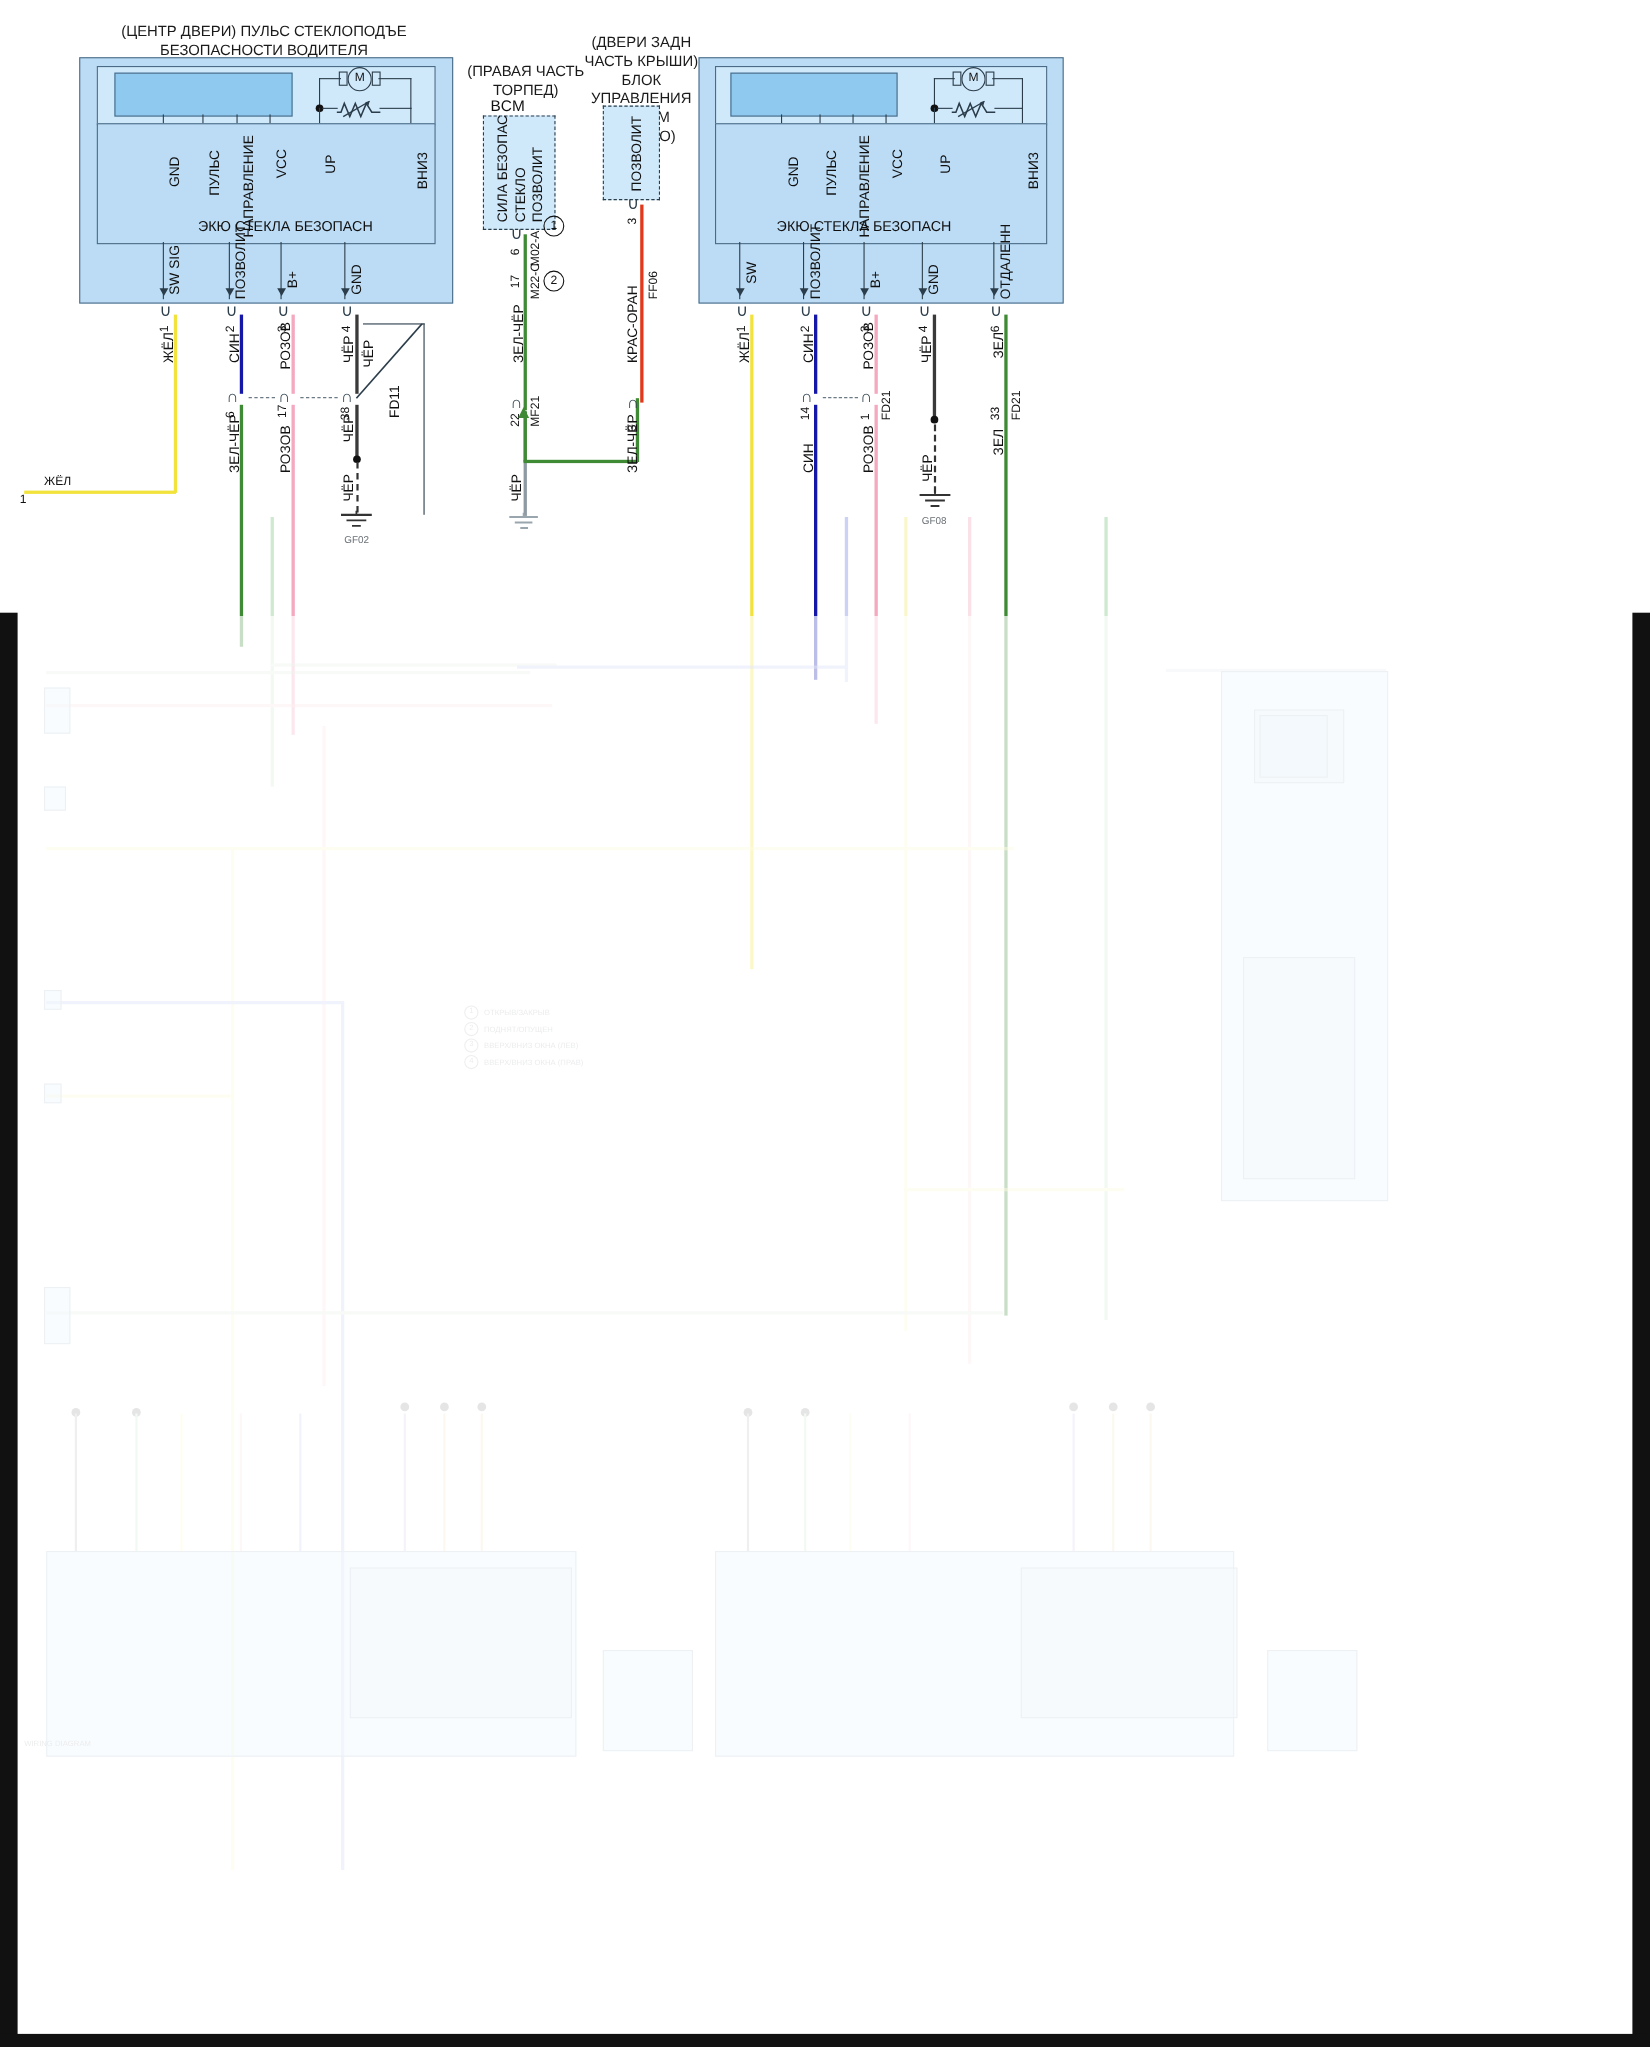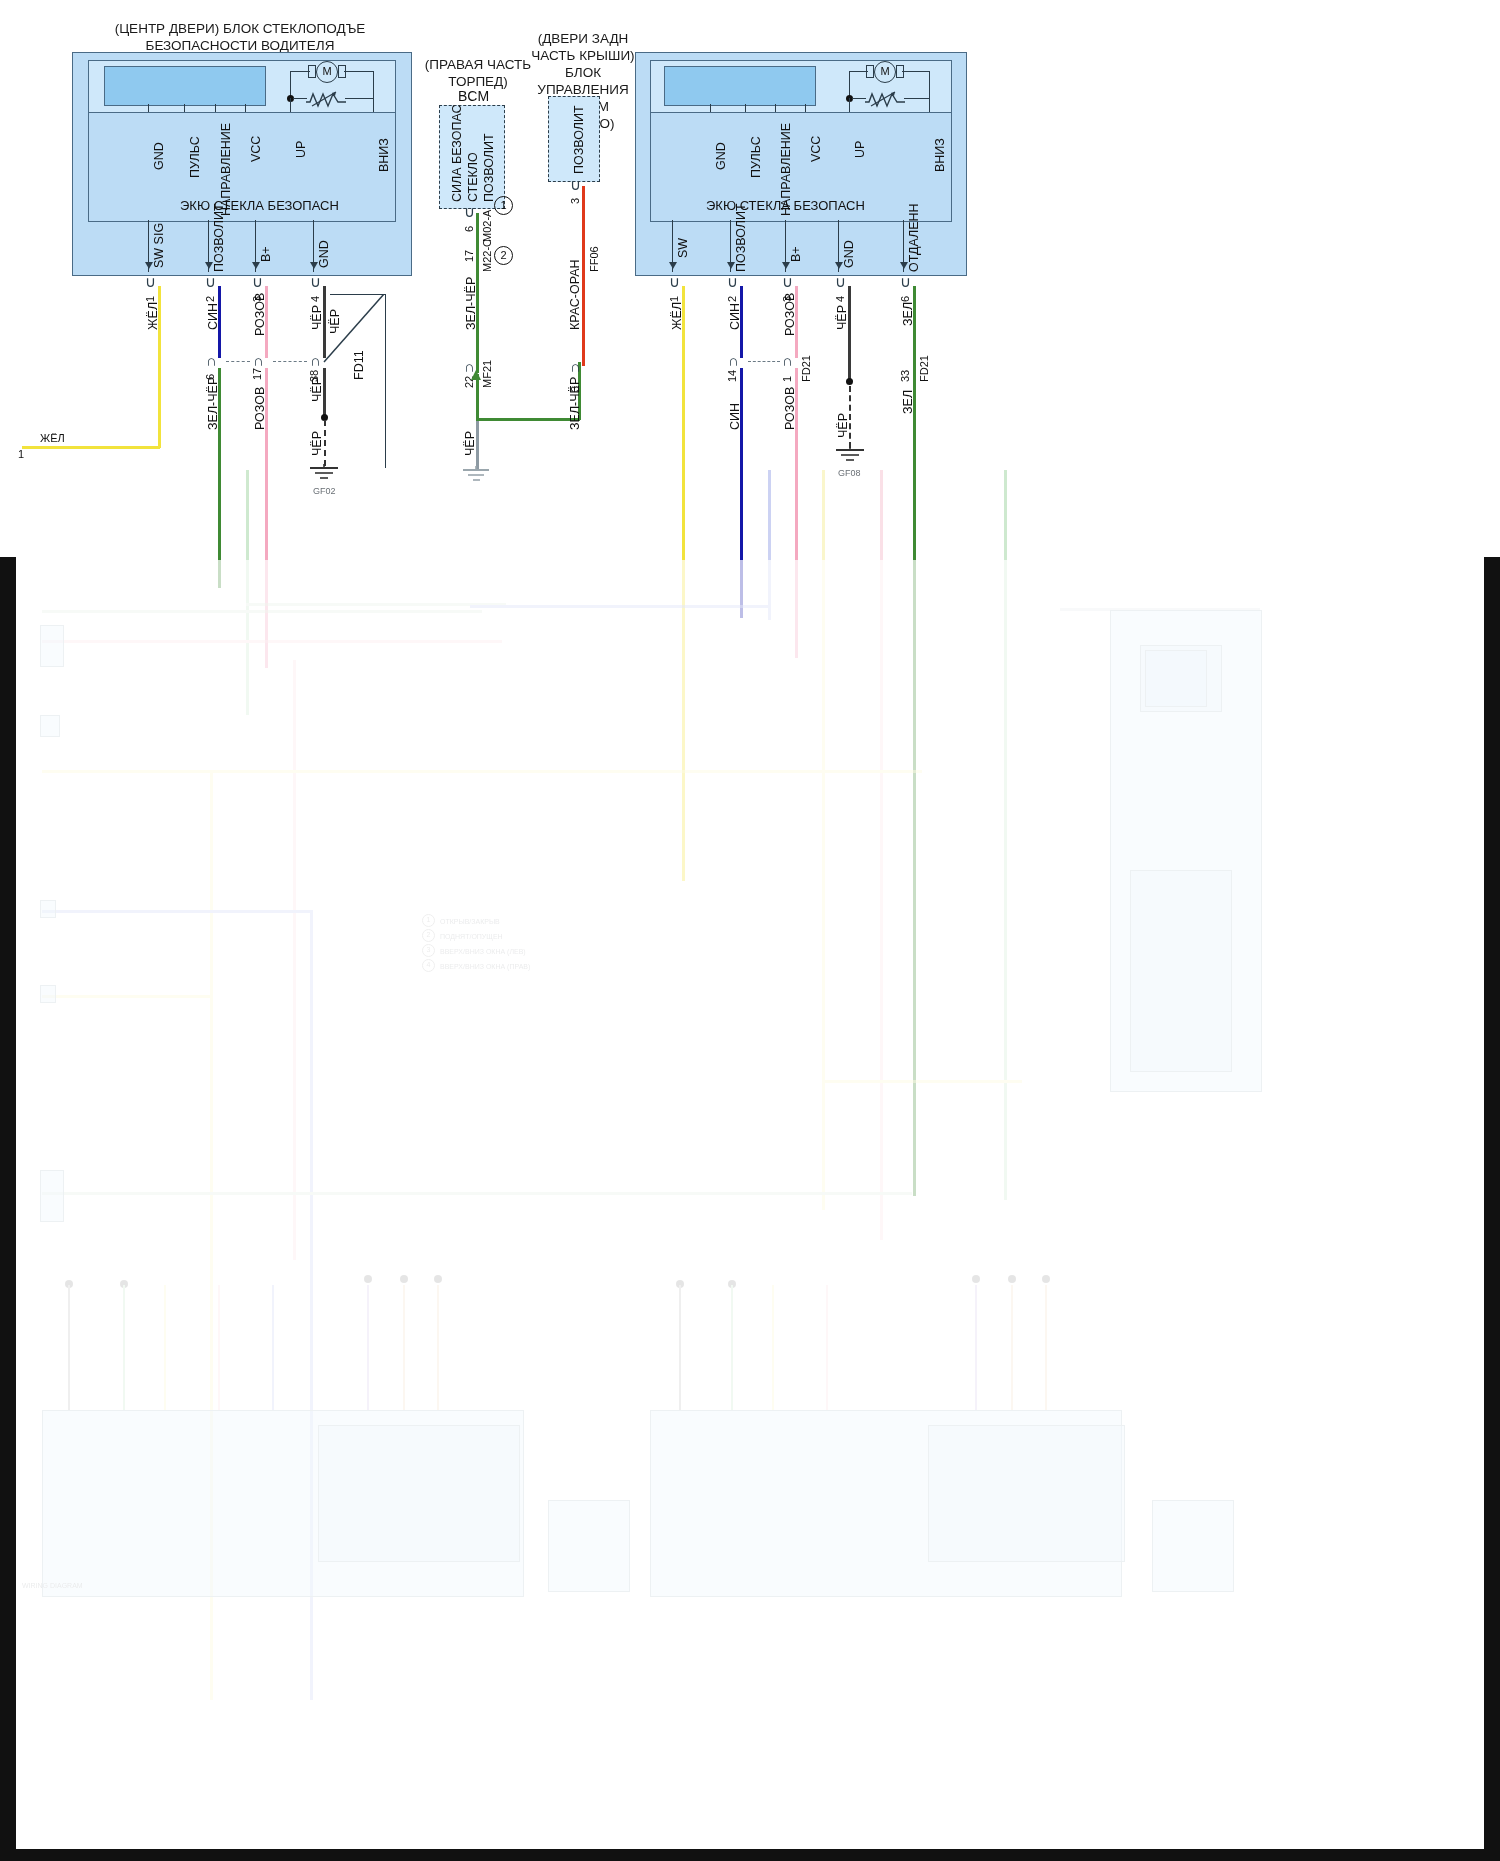--- a/index.html
+++ b/index.html
@@ -49,21 +49,21 @@
   .gbox{position:absolute;border:1px solid #7d98ad;background:rgba(160,205,238,.45);}
   .gline{position:absolute;background:#9aa6ad;}
   .gtext{position:absolute;font-size:7px;color:#6a7076;white-space:nowrap;}
   .gwire{position:absolute;}
 </style>
 </head>
 <body>
 
 <div id="page">
 
-  <div class="hdr" style="left:80px;top:20px;width:320px;">(ЦЕНТР ДВЕРИ) БЛОК СТЕКЛОПОДЪЕ
+  <div class="hdr" style="left:80px;top:20px;width:320px;">(ЦЕНТР ДВЕРИ) ПУЛЬС СТЕКЛОПОДЪЕ
 БЕЗОПАСНОСТИ ВОДИТЕЛЯ</div>
 
   <div class="module" style="left:72px;top:52px;width:338px;height:222px;"></div>
   <div class="module-inner" style="left:88px;top:60px;width:306px;height:52px;"></div>
   <div class="lcd" style="left:104px;top:66px;width:160px;height:38px;"></div>
 
   <div class="mtab" style="left:308px;top:65px;"></div>
   <div class="motor" style="left:316px;top:61px;">M</div>
   <div class="mtab" style="left:338px;top:65px;"></div>
   <div class="pinline h" style="left:290px;top:71px;width:20px;"></div>
@@ -161,21 +161,21 @@
   <svg style="position:absolute;left:300px;top:464px;" width="48" height="22">
     <line x1="24" y1="0" x2="24" y2="4" stroke="#333" stroke-width="1.6"></line>
     <line x1="10" y1="4" x2="38" y2="4" stroke="#333" stroke-width="2"></line>
     <line x1="15" y1="9" x2="33" y2="9" stroke="#333" stroke-width="1.6"></line>
     <line x1="20" y1="14" x2="28" y2="14" stroke="#333" stroke-width="1.6"></line>
   </svg>
   <div class="gtext" style="left:313px;top:486px;font-size:9px;">GF02</div>
 
   <div class="hdr" style="left:408px;top:56px;width:140px;">(ПРАВАЯ ЧАСТЬ
 ТОРПЕД)</div>
-  <div class="hlabel" style="left:458px;top:88px;font-size:14px;">BCM</div>
+  <div class="hlabel" style="left:446px;top:88px;font-size:14px;">BCM</div>
 
   <div class="dashbox" style="left:439px;top:105px;width:64px;height:102px;"></div>
   <div class="vlabel" style="left:450px;top:202px;">СИЛА БЕЗОПАС</div>
   <div class="vlabel" style="left:466px;top:202px;">СТЕКЛО</div>
   <div class="vlabel" style="left:482px;top:202px;">ПОЗВОЛИТ</div>
 
   <div class="conn" style="left:464px;top:203px;">∪</div>
   <div class="vlabel small" style="left:463px;top:232px;">6</div>
   <div class="wire" style="left:476px;top:213px;height:160px;background:#3f8a34;"></div>
   <div class="vlabel small" style="left:481px;top:242px;">M02-A</div>

